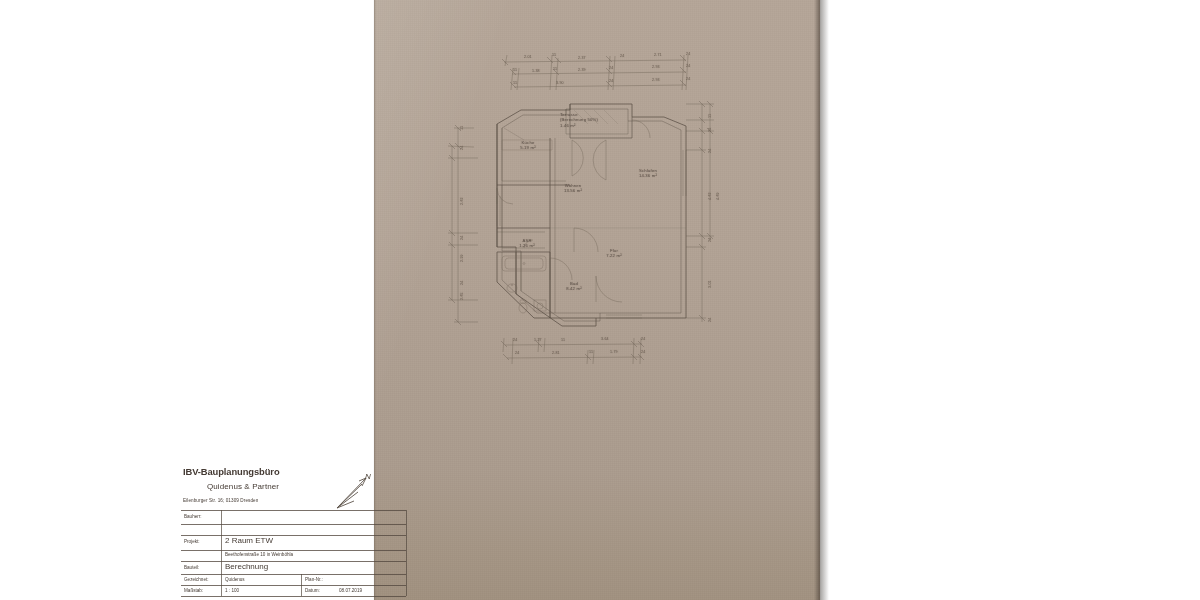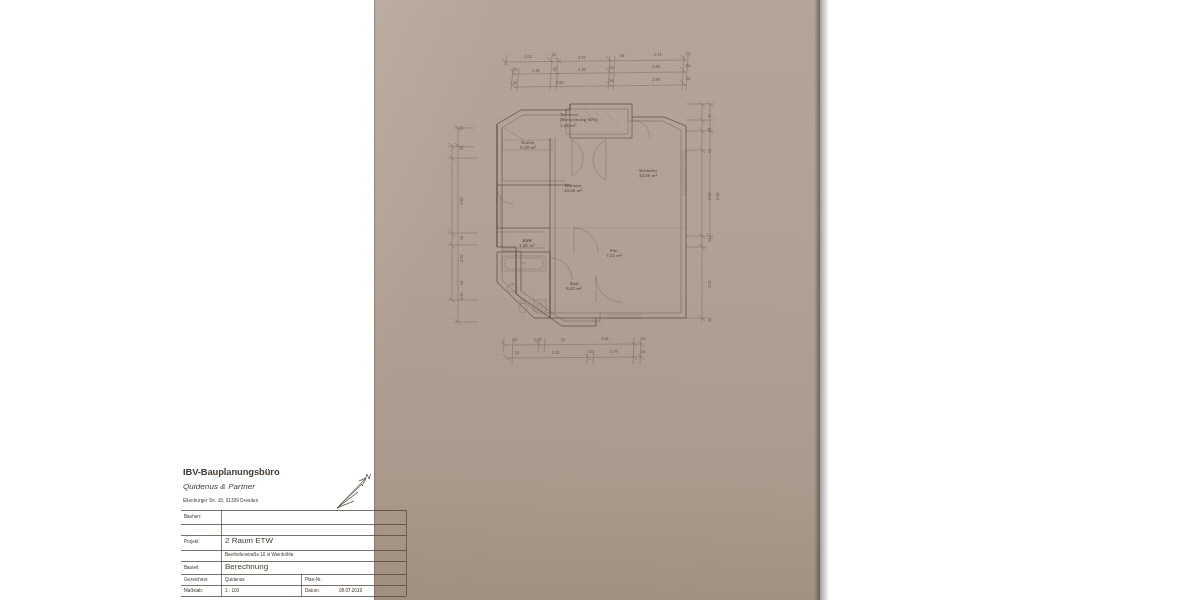--- a/index.html
+++ b/index.html
@@ -39,21 +39,21 @@
   .rm b{display:block;font-weight:400;}
   .dim{font-size:3.6px;color:#6a5e53;}
   .dim.v{transform-origin:0 0;}
 
   
   #titleblock{position:absolute;left:181px;top:462px;width:225px;height:134px;}
   .tb-line{position:absolute;background:#53483f;height:1px;opacity:.78;}
   .tb-vline{position:absolute;background:#53483f;width:1px;opacity:.7;}
   .tb-txt{position:absolute;color:#443a33;white-space:nowrap;font-family:"Liberation Sans",sans-serif;}
   .tb-firm{font-size:9.4px;font-weight:bold;letter-spacing:-.1px;}
-  .tb-sub{font-size:8px;font-style:italic;letter-spacing:.1px;}
+  .tb-sub{font-size:8px;letter-spacing:.1px;margin-left:24px;}
   .tb-addr{font-size:4.6px;letter-spacing:.1px;}
   .tb-lbl{font-size:4.6px;}
   .tb-big{font-size:8px;}
   .tb-small{font-size:4.6px;}
 
   #northarrow{position:absolute;left:332px;top:470px;width:46px;height:44px;}
 </style>
 </head>
 <body>
 

